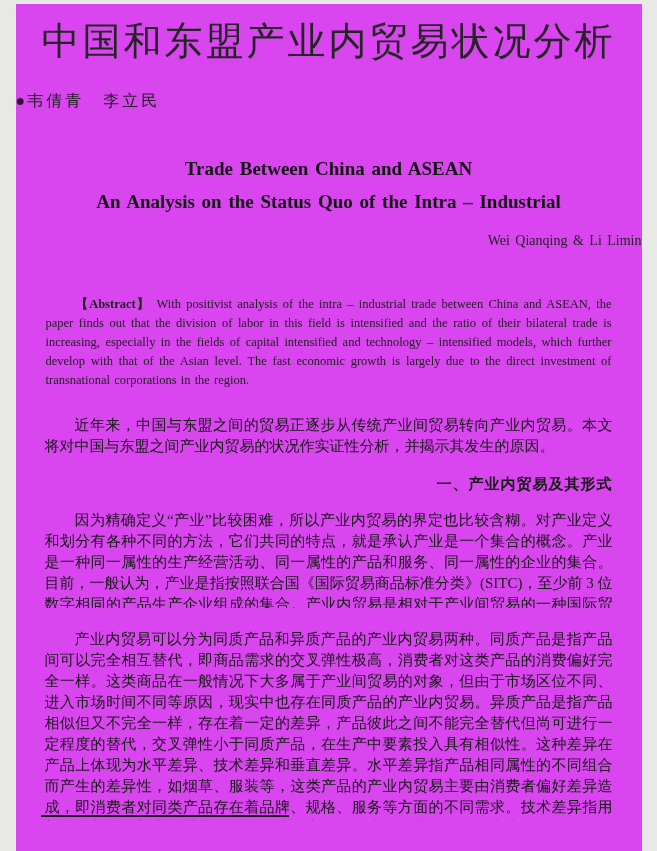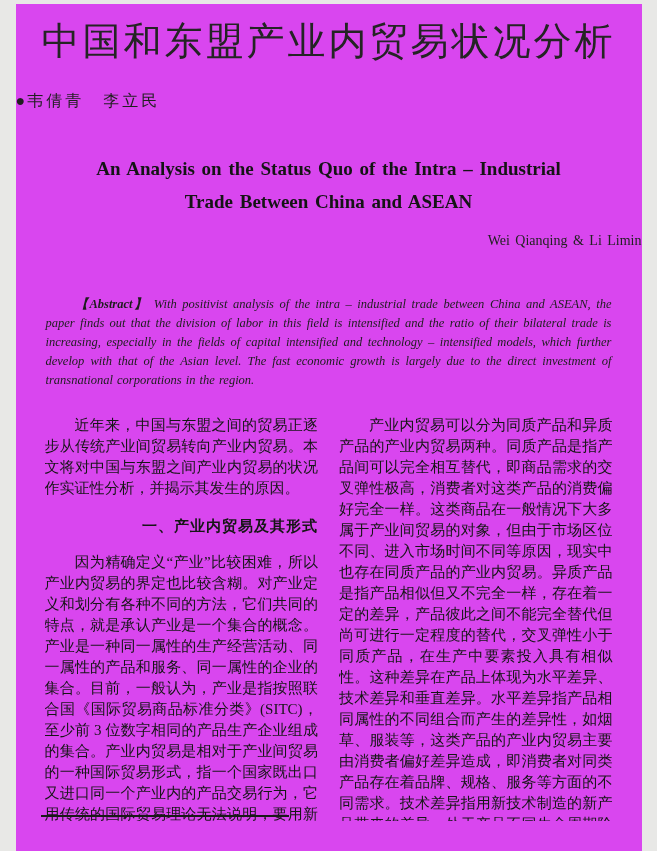--- a/index.html
+++ b/index.html
@@ -64,33 +64,33 @@
   
   .abstract {
     margin: 46px 30px 0 30px;
     font-family: "Liberation Serif", "DejaVu Serif", serif;
     font-size: 12.5px;
     line-height: 19px;
     text-align: justify;
     text-indent: 30px;
     color: #1d1d1d;
     word-spacing: 1px;
-    font-style: italic;
   }
   .abstract .abstract-label {
     font-weight: bold;
     margin-right: 6px;
   }
   
   .columns {
     display: flex;
     gap: 21px;
     margin: 25px 29px 0 29px;
     height: 406px;
     overflow: hidden;
+    flex-direction: column;
   }
   .col {
     flex: 1 1 0;
     font-size: 15px;
     line-height: 21px;
     text-align: justify;
     color: #161616;
     overflow: hidden;
   }
   .col p {
@@ -128,22 +128,22 @@
 
 <div class="page">
 
   <div class="title-cn">中国和东盟产业内贸易状况分析</div>
 
   <div class="authors-cn">
     <span class="bullet">●</span><span>韦倩青　李立民</span>
   </div>
 
   <div class="title-en">
+    <div>Trade Between China and ASEAN</div>
     <div>An Analysis on the Status Quo of the Intra – Industrial</div>
-    <div>Trade Between China and ASEAN</div>
   </div>
 
   <div class="authors-en">Wei Qianqing  &amp;  Li Limin</div>
 
   <div class="abstract">
     <span class="abstract-label">【Abstract】</span><span>With positivist analysis of the intra – industrial trade between China and ASEAN, the paper finds out that the division of labor in this field is intensified and the ratio of their bilateral trade is increasing, especially in the fields of capital intensified and technology – intensified models, which further develop with that of the Asian level. The fast economic growth is largely due to the direct investment of transnational corporations in the region.</span>
   </div>
 
   <div class="columns">
 

